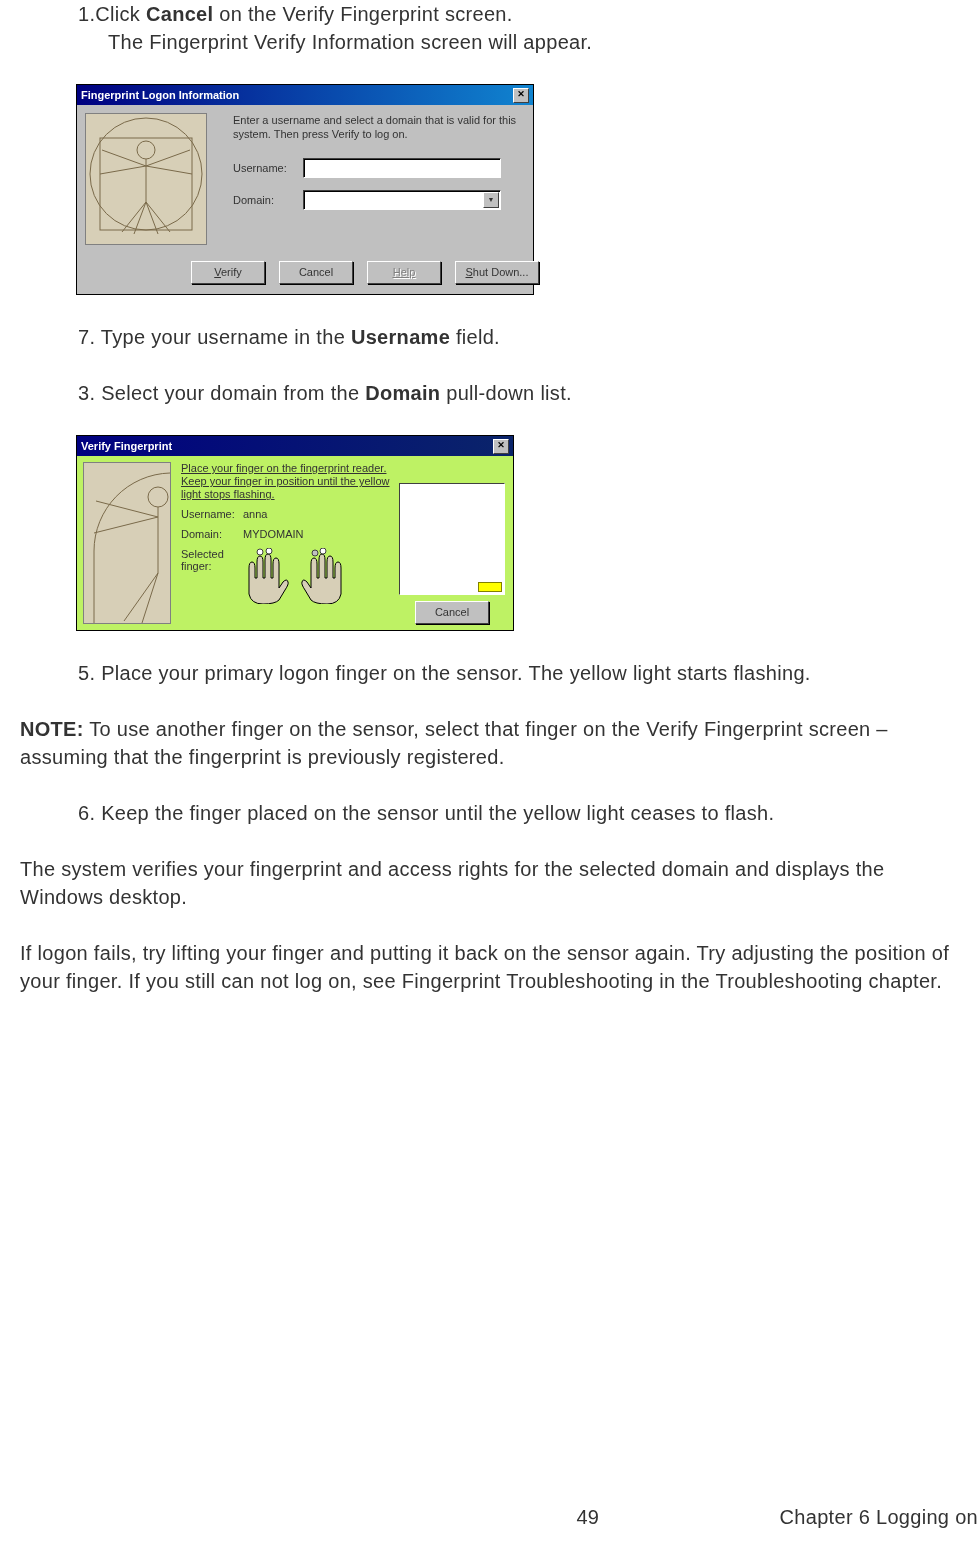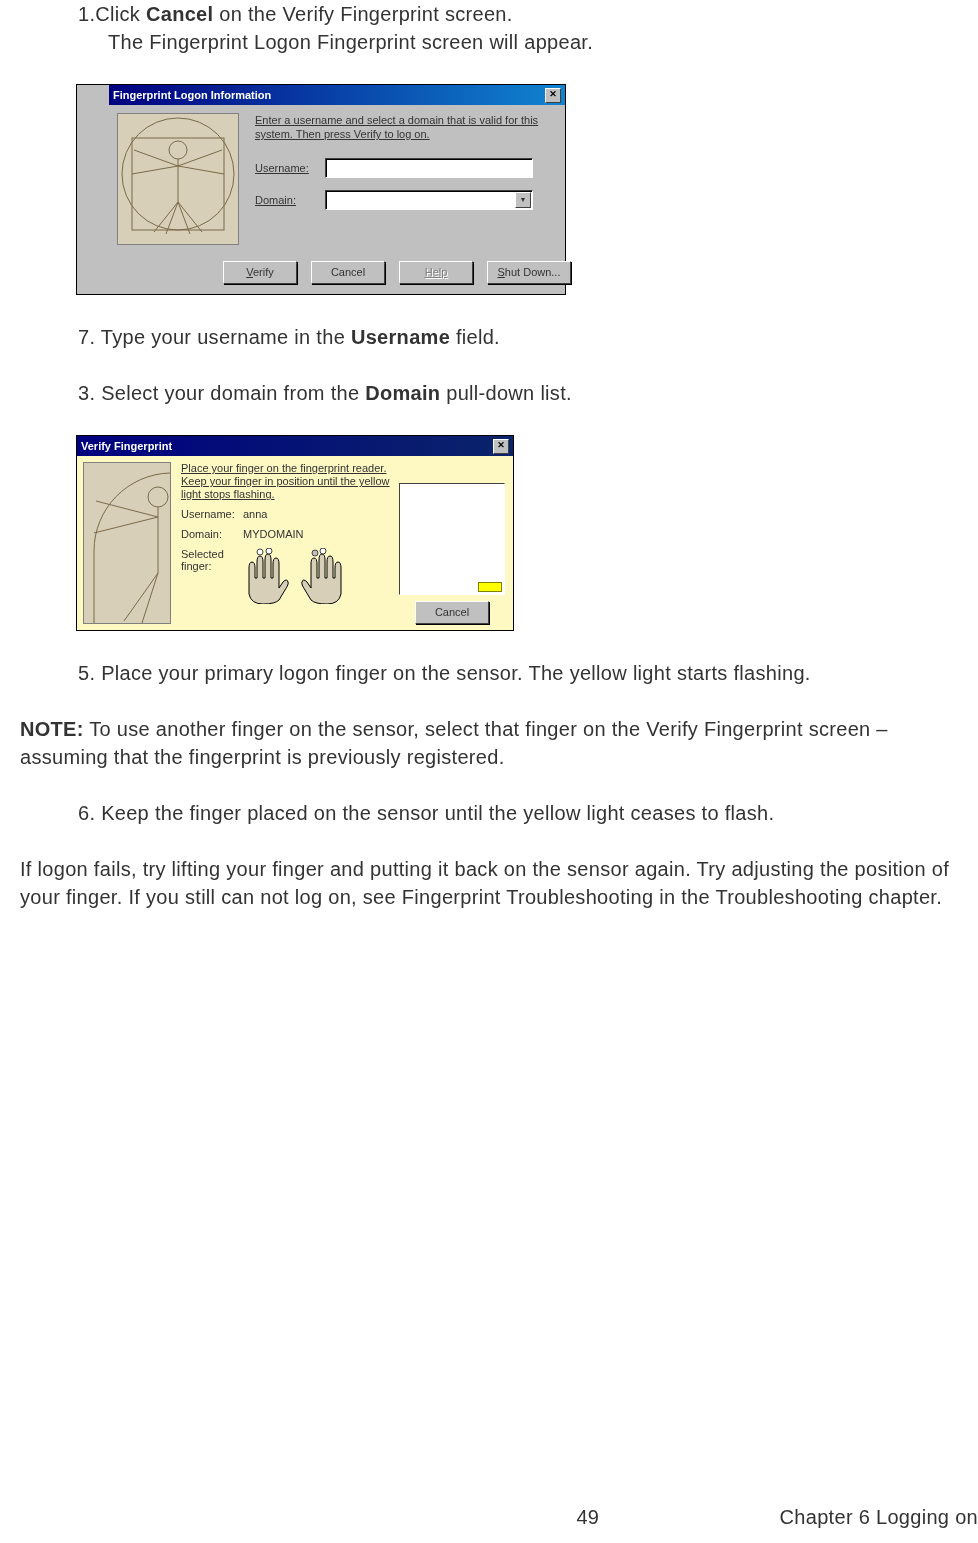--- a/index.html
+++ b/index.html
@@ -39,21 +39,20 @@
   .dlg1 {
     margin-left: 66px;
     margin-bottom: 28px;
     width: 456px;
     border: 1px solid #000;
     background: #c0c0c0;
     font-family: Tahoma, Arial, sans-serif;
     font-size: 11px;
     letter-spacing: 0;
     font-weight: 400;
-    padding-left: 32px;
   }
   .dlg-title {
     background: linear-gradient(to right, #000080, #1084d0);
     color: #fff;
     font-weight: 700;
     padding: 2px 4px;
     display: flex;
     justify-content: space-between;
     align-items: center;
     height: 16px;
@@ -69,22 +68,21 @@
     font-family: Arial, sans-serif;
     font-size: 9px;
     text-align: center;
     line-height: 11px;
     color: #000;
     font-weight: 700;
   }
   .dlg1-body {
     display: flex;
     padding: 8px;
-    gap: 8px;
-    text-decoration: underline;
+    gap: 18px;
   }
   .dlg1-left {
     width: 120px;
     height: 130px;
     background: #d7cfb7;
     border: 1px solid #808080;
     position: relative;
     overflow: hidden;
   }
   .dlg1-right { flex: 1; padding-left: 8px; }
@@ -138,21 +136,21 @@
   }
   .win-btn.disabled { color: #808080; text-shadow: 1px 1px 0 #fff; text-decoration: underline; }
   .ul { text-decoration: underline; }
 
   
   .dlg2 {
     margin-left: 66px;
     margin-bottom: 28px;
     width: 436px;
     border: 1px solid #000;
-    background: #fef9c3;
+    background: #bef264;
     font-family: Tahoma, Arial, sans-serif;
     font-size: 11px;
     letter-spacing: 0;
     font-weight: 400;
   }
   .dlg2 .dlg-title { background: linear-gradient(to right, #000080, #0a246a); }
   .dlg2-body {
     display: flex;
     padding: 6px;
     gap: 6px;
@@ -210,21 +208,21 @@
   }
   .footer .pg { margin-left: 380px; }
 </style>
 </head>
 <body>
 
 <div class="content">
 
   <div class="step step-hanging">
     <span>1.</span><span>Click </span><span class="bold">Cancel</span><span> on the Verify Fingerprint screen.</span><br>
-    <span>The Fingerprint Logon Fingerprint screen will appear.</span>
+    <span>The Fingerprint Verify Information screen will appear.</span>
   </div>
 
   <div class="dlg1">
     <div class="dlg-title">
       <span>Fingerprint Logon Information</span>
       <span class="close-btn">✕</span>
     </div>
     <div class="dlg1-body">
       <div class="dlg1-left">
         <svg viewBox="0 0 120 130" width="120" height="130">
@@ -328,20 +326,21 @@
   </div>
 
   <div class="step">5. Place your primary logon finger on the sensor. The yellow light starts flashing.</div>
 
   <div class="para">
     <span class="bold">NOTE:</span><span> To use another finger on the sensor, select that finger on the Verify Fingerprint screen – assuming that the fingerprint is previously registered.</span>
   </div>
 
   <div class="step">6. Keep the finger placed on the sensor until the yellow light ceases to flash.</div>
 
+  <div class="para">The system verifies your fingerprint and access rights for the selected domain and displays the Windows desktop.</div>
   <div class="para">If logon fails, try lifting your finger and putting it back on the sensor again. Try adjusting the position of your finger. If you still can not log on, see Fingerprint Troubleshooting in the Troubleshooting chapter.</div>
 
 </div>
 
 <div class="footer">
   <span></span>
   <span class="pg">49</span>
   <span>Chapter 6 Logging on</span>
 </div>
 

